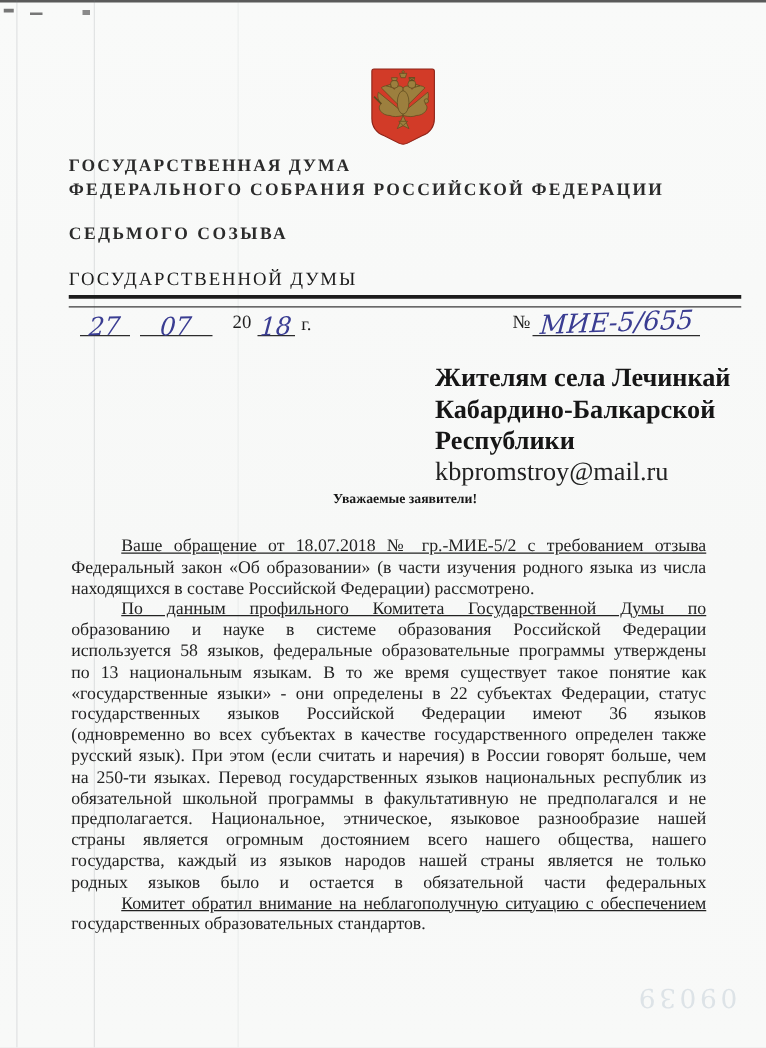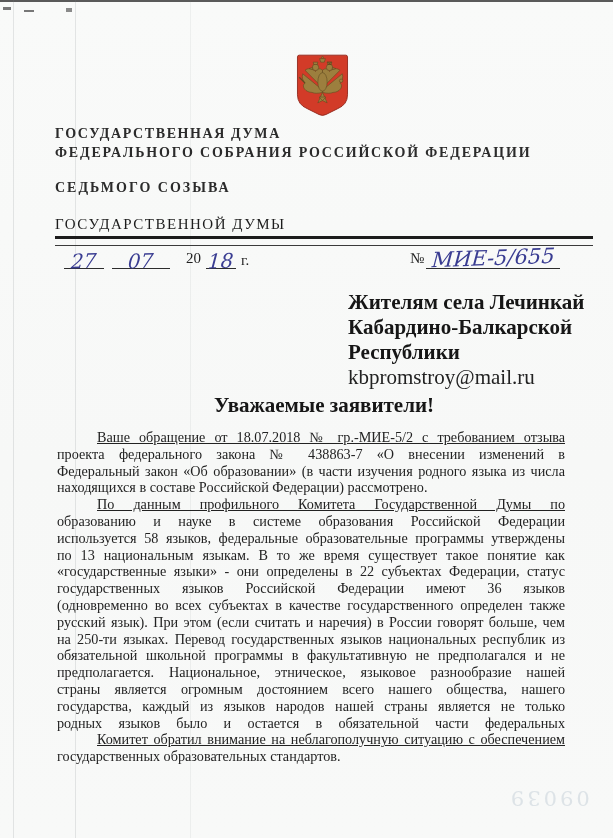--- a/index.html
+++ b/index.html
@@ -44,21 +44,21 @@
   .b-num .hand{font-size:21px;top:0px;}
   .printed-20{position:absolute;left:186px;top:4px;}
   .printed-g{position:absolute;left:241px;top:6px;}
   .printed-no{position:absolute;left:410px;top:4px;}
   
   .recipient{position:absolute;left:348px;top:290px;font-size:21px;line-height:25px;}
   .recipient .r-line{font-weight:bold;color:#161616;}
   .recipient .r-email{font-weight:normal;color:#222;}
   
   .salutation{position:absolute;left:55px;top:393px;width:538px;text-align:center;
-    font-weight:bold;font-size:21px;color:#161616;}
+    font-weight:bold;font-size:11px;color:#161616;}
   
   .body-text{position:absolute;left:57px;top:429px;width:508px;
     font-size:14.2px;line-height:16.8px;color:#222;}
   .bline{text-align:justify;text-align-last:justify;white-space:normal;}
   .bline.lastline{text-align-last:left;}
   .bline.firstline{text-indent:40px;text-decoration:underline;}
 </style>
 </head>
 <body>
 
@@ -124,21 +124,20 @@
     <div class="r-line">Жителям села Лечинкай</div>
     <div class="r-line">Кабардино-Балкарской</div>
     <div class="r-line">Республики</div>
     <div class="r-email">kbpromstroy@mail.ru</div>
   </div>
 
   <div class="salutation">Уважаемые заявители!</div>
 
   <div class="body-text">
       <div class="bline firstline">Ваше обращение от 18.07.2018 № гр.-МИЕ-5/2 с требованием отзыва</div>
-      <div class="bline">проекта федерального закона № 438863-7 «О внесении изменений в</div>
       <div class="bline">Федеральный закон «Об образовании» (в части изучения родного языка из числа</div>
       <div class="bline lastline">находящихся в составе Российской Федерации) рассмотрено.</div>
       <div class="bline firstline">По данным профильного Комитета Государственной Думы по</div>
       <div class="bline">образованию и науке в системе образования Российской Федерации</div>
       <div class="bline">используется 58 языков, федеральные образовательные программы утверждены</div>
       <div class="bline">по 13 национальным языкам. В то же время существует такое понятие как</div>
       <div class="bline">«государственные языки» - они определены в 22 субъектах Федерации, статус</div>
       <div class="bline">государственных языков Российской Федерации имеют 36 языков</div>
       <div class="bline">(одновременно во всех субъектах в качестве государственного определен также</div>
       <div class="bline">русский язык). При этом (если считать и наречия) в России говорят больше, чем</div>

